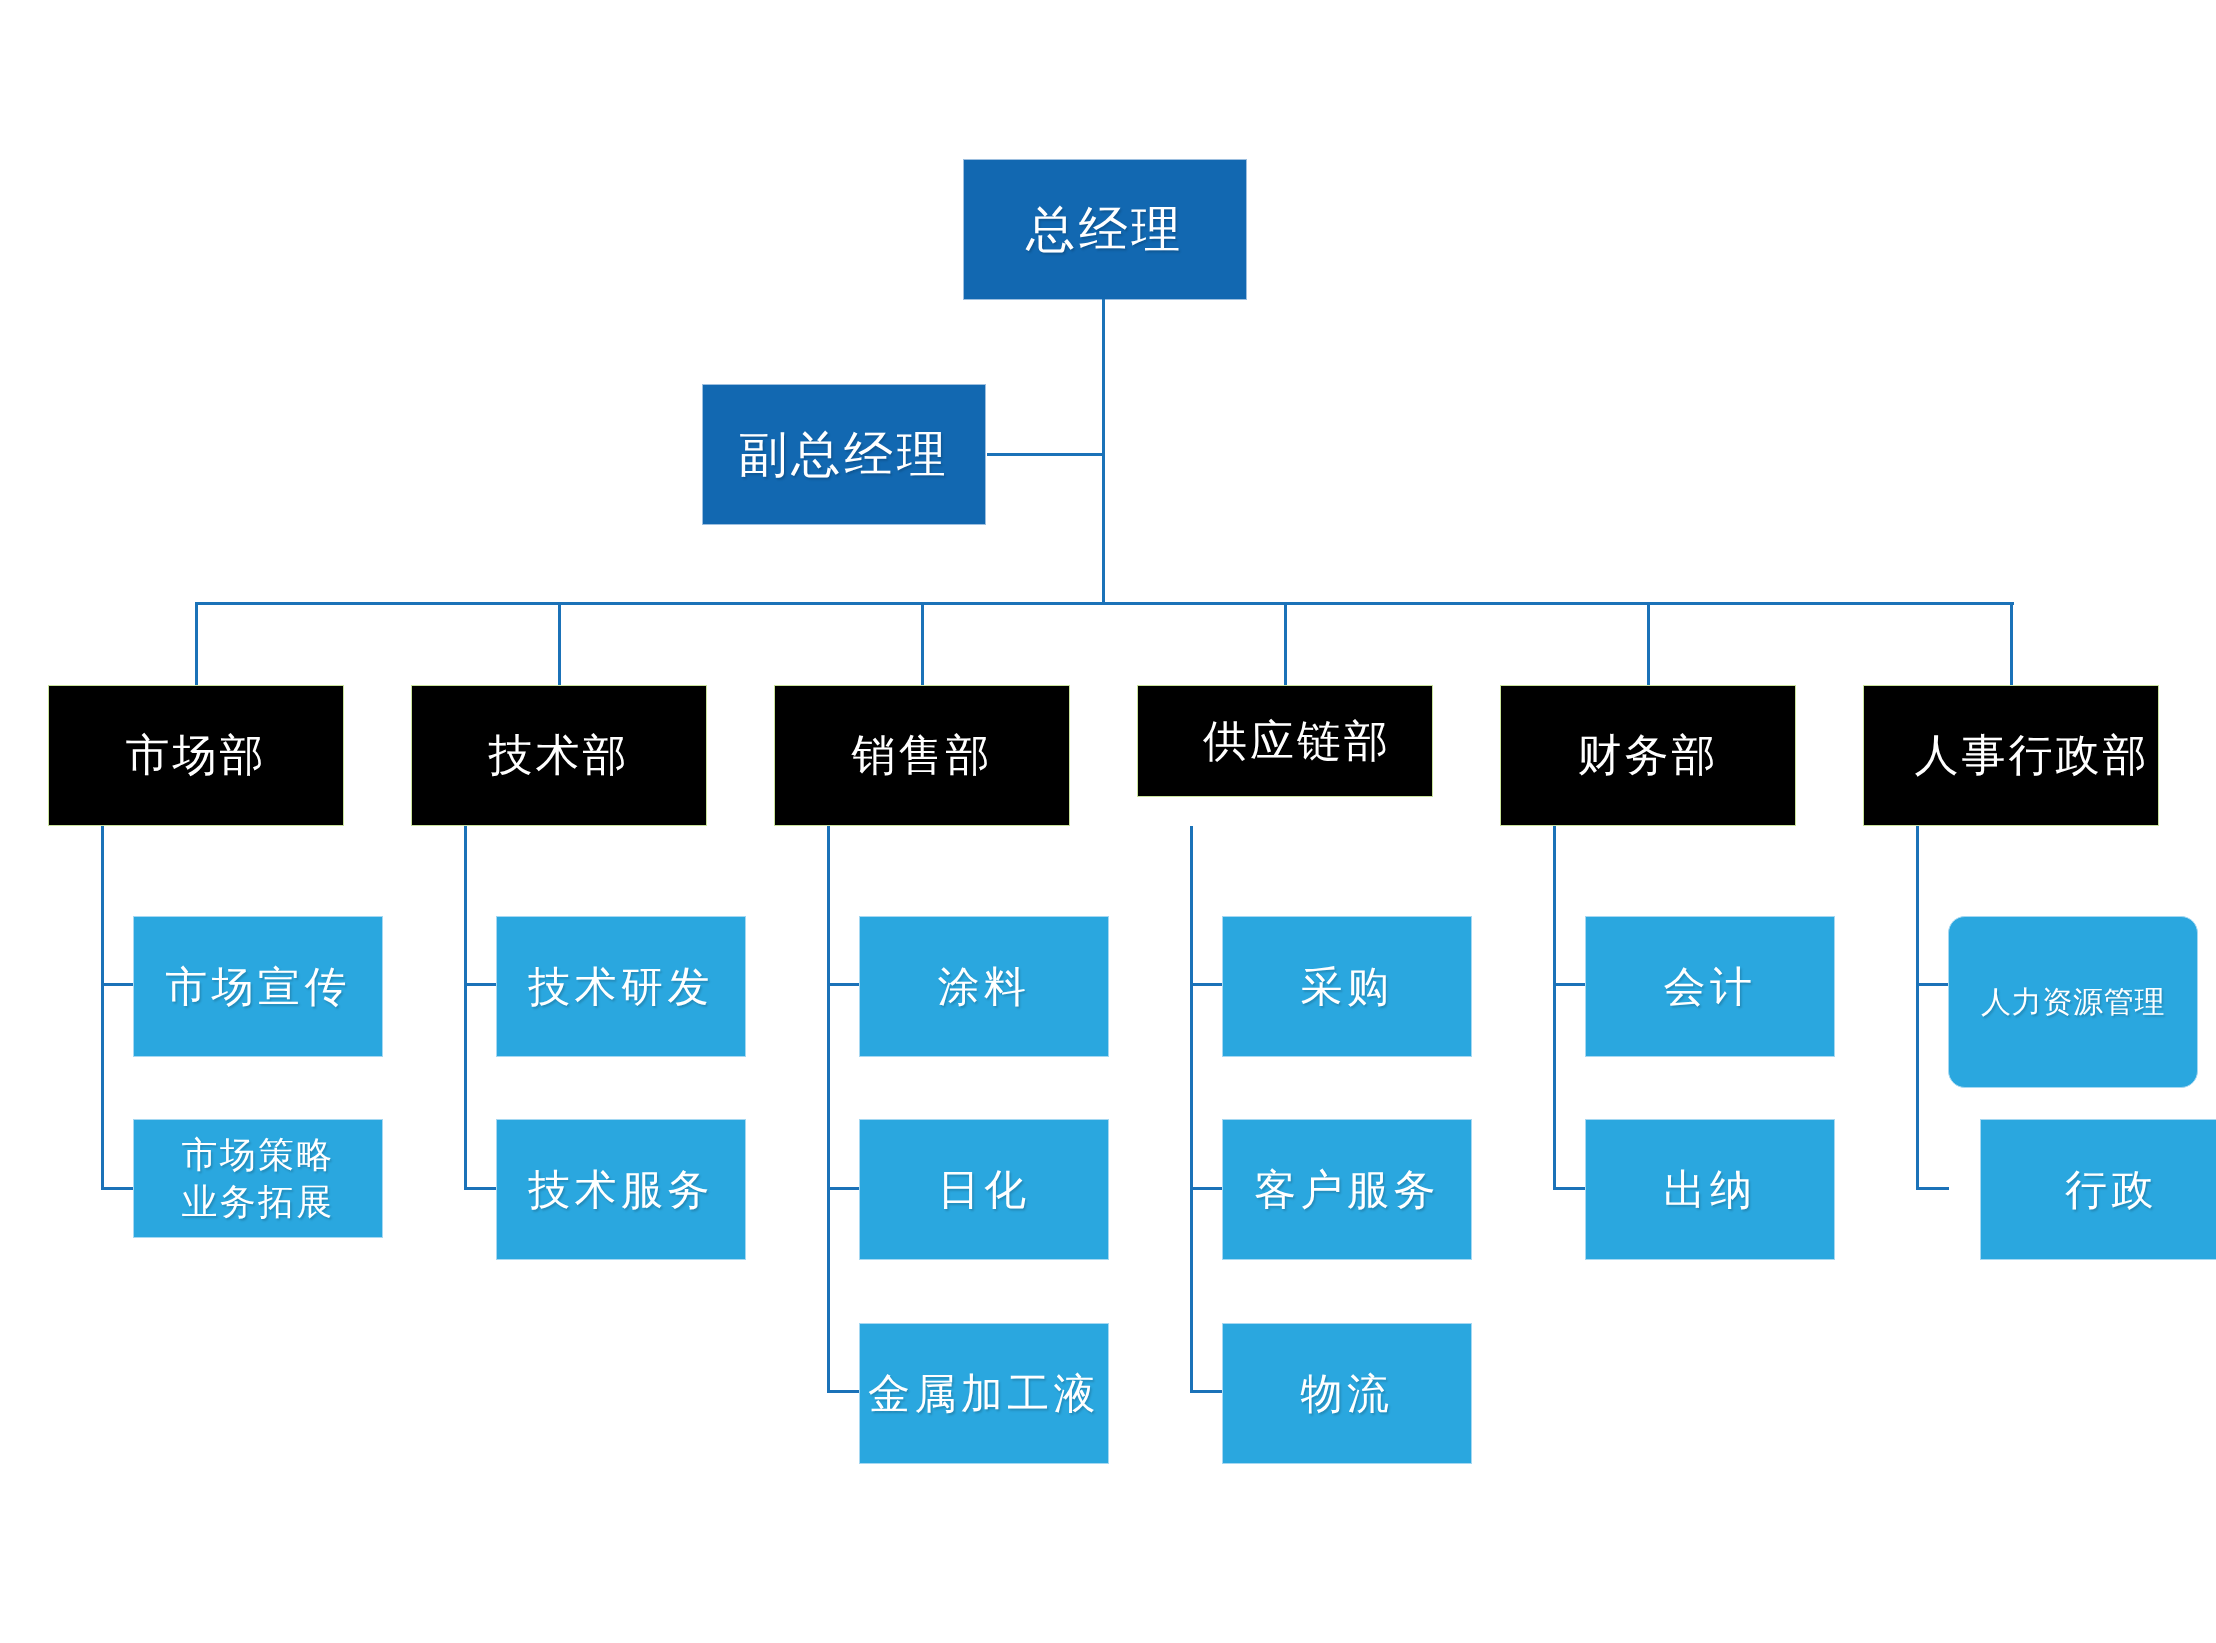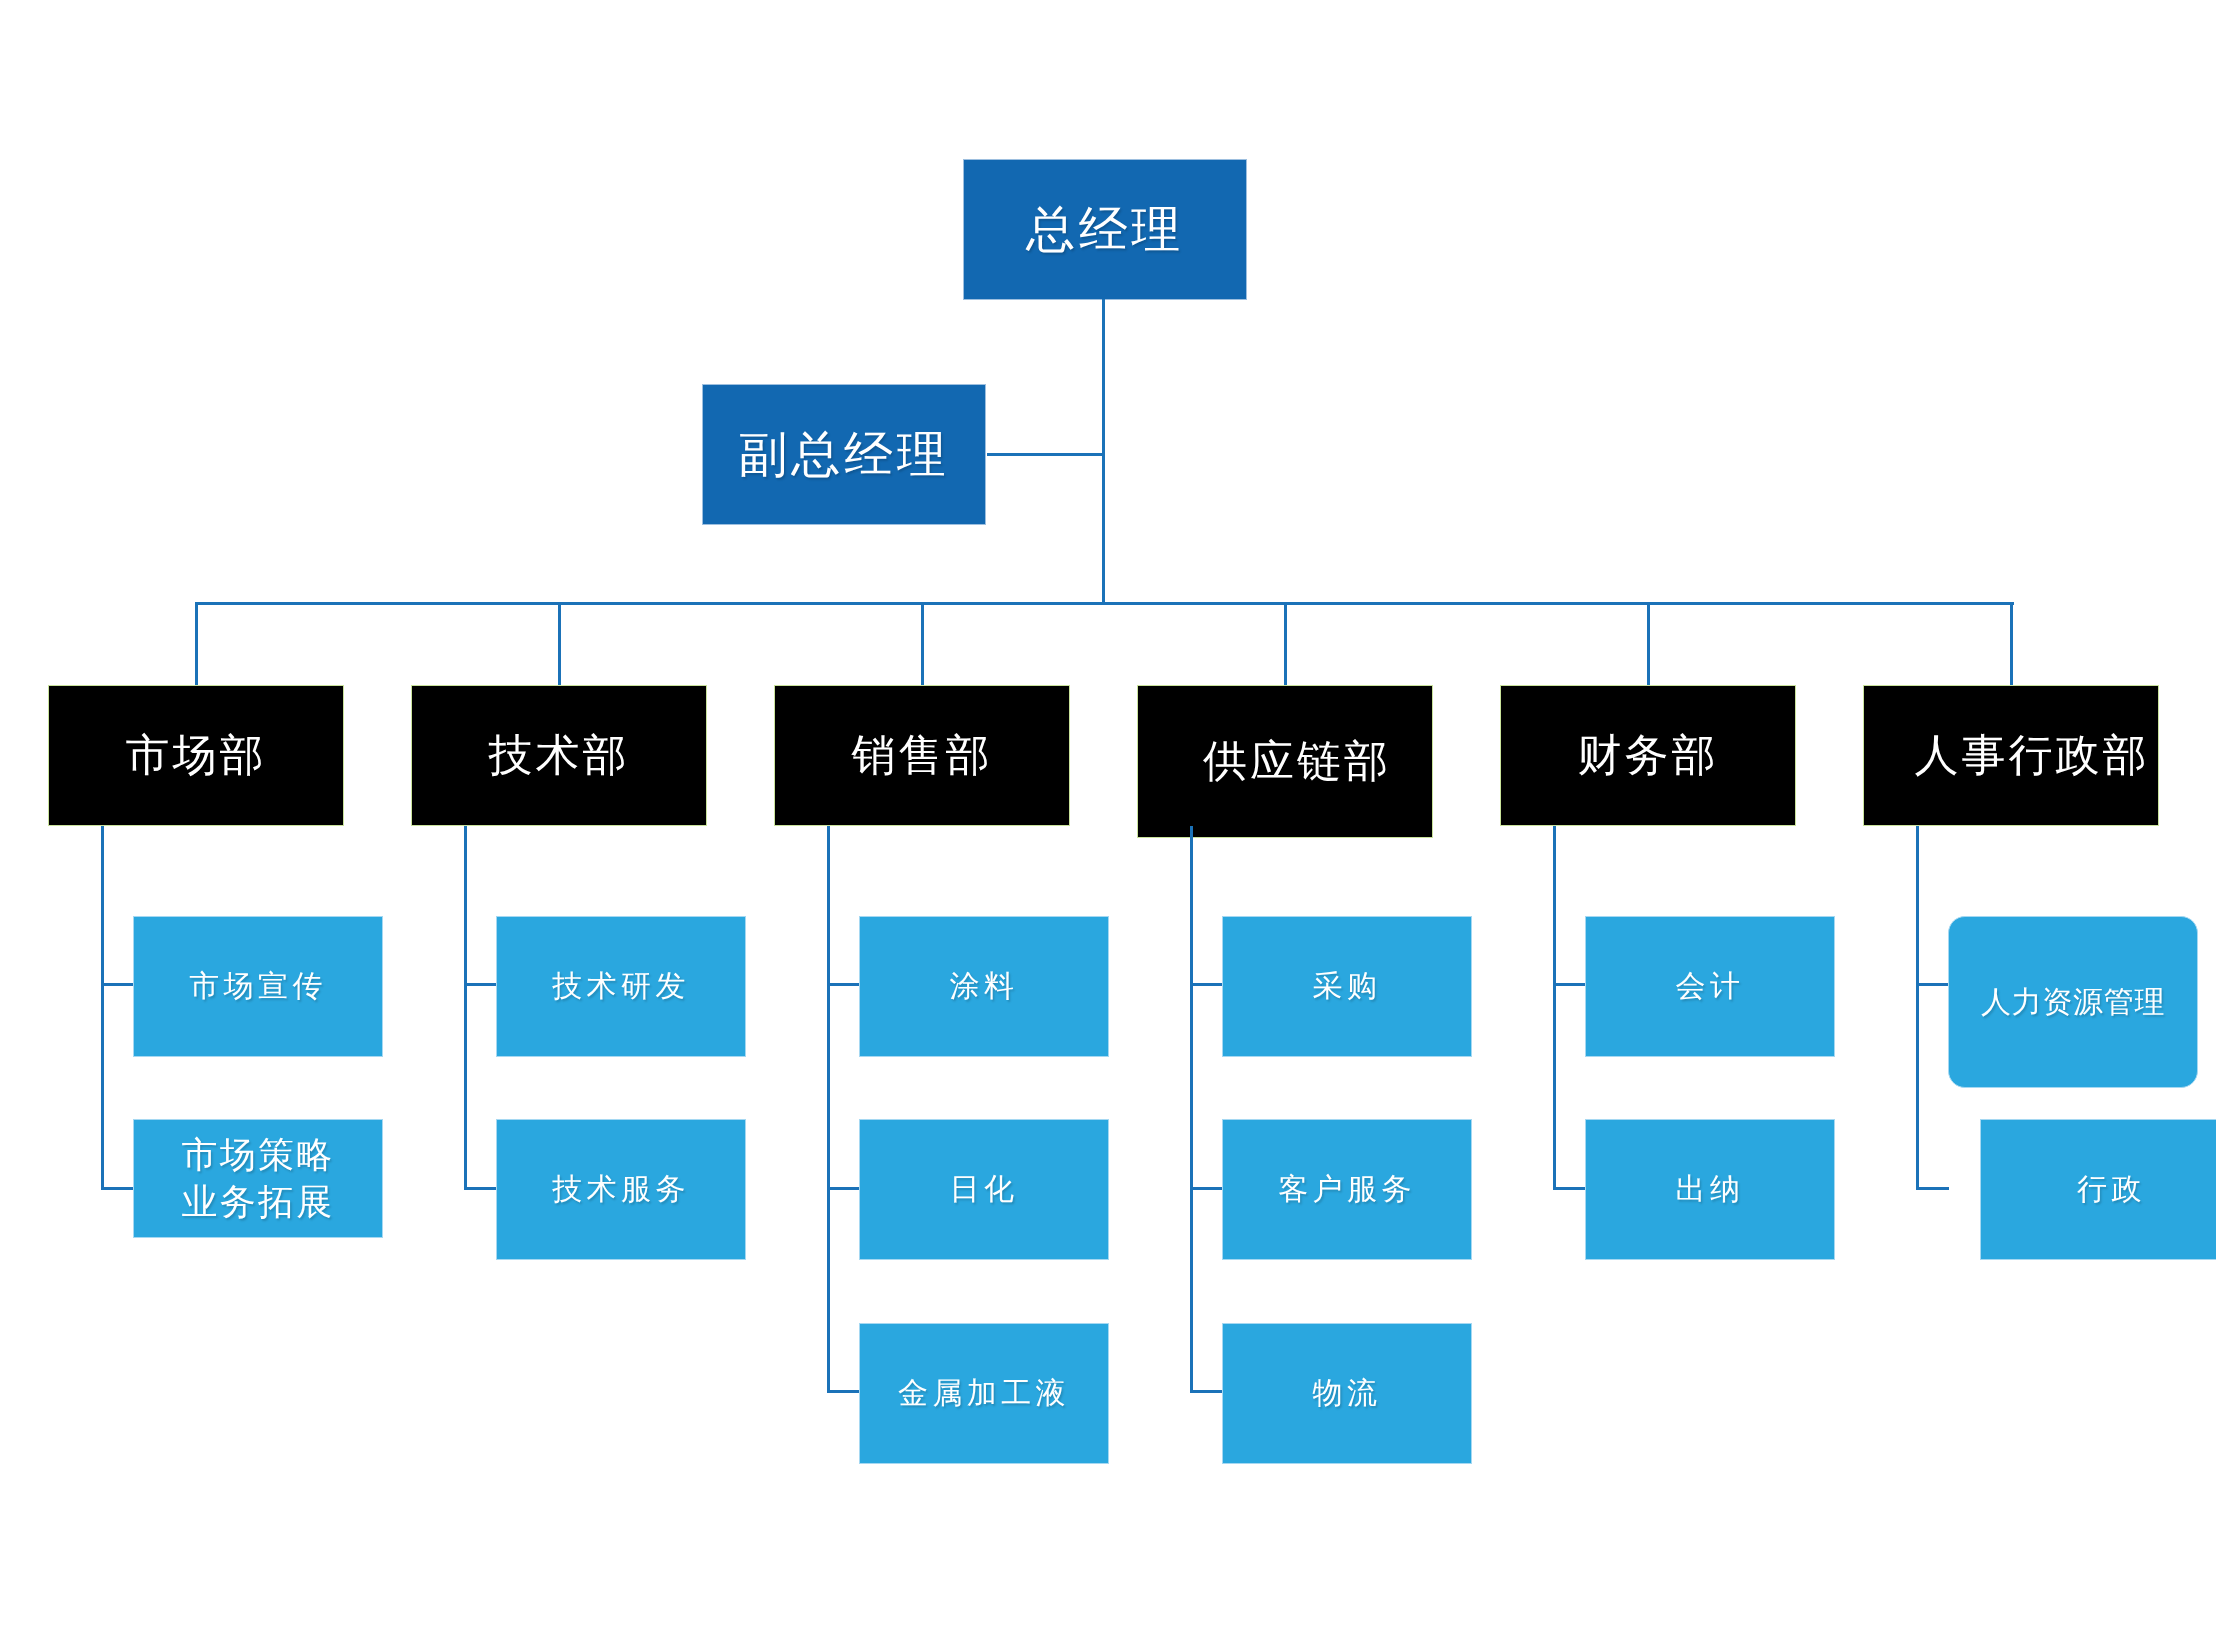--- a/index.html
+++ b/index.html
@@ -31,21 +31,21 @@
   }
   .dept {
     background: #000000;
     border: 1.5px solid #C9E29B;
     font-size: 44px;
     letter-spacing: 3px;
   }
   .unit {
     background: #2AA7DF;
     border: 1.5px solid #A5D8F2;
-    font-size: 30px;
+    font-size: 42px;
     letter-spacing: 4.4px;
   }
   .unit.small   { font-size: 30px; letter-spacing: 0.7px; }
   .unit.two-line{ font-size: 36px; letter-spacing: 2.2px; line-height: 1.3; }
   .line {
     position: absolute;
     background: #1B72B8;
   }
 </style>
 </head>
@@ -84,21 +84,21 @@
       <div class="line" style="left:921px; top:602px; width:3px; height:83px;"></div>
       <div class="node dept" style="left:774px; top:685px; width:296px; height:141px;"><span>销售部</span></div>
       <div class="line" style="left:827px; top:826px; width:3px; height:567px;"></div>
       <div class="line" style="left:827px; top:983px; width:33px; height:3px;"></div>
       <div class="node unit" style="left:859px; top:916px; width:250px; height:141px;"><span>涂料</span></div>
       <div class="line" style="left:827px; top:1187px; width:33px; height:3px;"></div>
       <div class="node unit" style="left:859px; top:1119px; width:250px; height:141px;"><span>日化</span></div>
       <div class="line" style="left:827px; top:1390px; width:33px; height:3px;"></div>
       <div class="node unit" style="left:859px; top:1323px; width:250px; height:141px;"><span>金属加工液</span></div>
       <div class="line" style="left:1284px; top:602px; width:3px; height:83px;"></div>
-      <div class="node dept" style="left:1137px; top:685px; width:296px; height:153px;padding-left:24px;"><span>供应链部</span></div>
+      <div class="node dept" style="left:1137px; top:685px; width:296px; height:112px;padding-left:24px;"><span>供应链部</span></div>
       <div class="line" style="left:1190px; top:826px; width:3px; height:567px;"></div>
       <div class="line" style="left:1190px; top:983px; width:33px; height:3px;"></div>
       <div class="node unit" style="left:1222px; top:916px; width:250px; height:141px;"><span>采购</span></div>
       <div class="line" style="left:1190px; top:1187px; width:33px; height:3px;"></div>
       <div class="node unit" style="left:1222px; top:1119px; width:250px; height:141px;"><span>客户服务</span></div>
       <div class="line" style="left:1190px; top:1390px; width:33px; height:3px;"></div>
       <div class="node unit" style="left:1222px; top:1323px; width:250px; height:141px;"><span>物流</span></div>
       <div class="line" style="left:1647px; top:602px; width:3px; height:83px;"></div>
       <div class="node dept" style="left:1500px; top:685px; width:296px; height:141px;"><span>财务部</span></div>
       <div class="line" style="left:1553px; top:826px; width:3px; height:364px;"></div>

